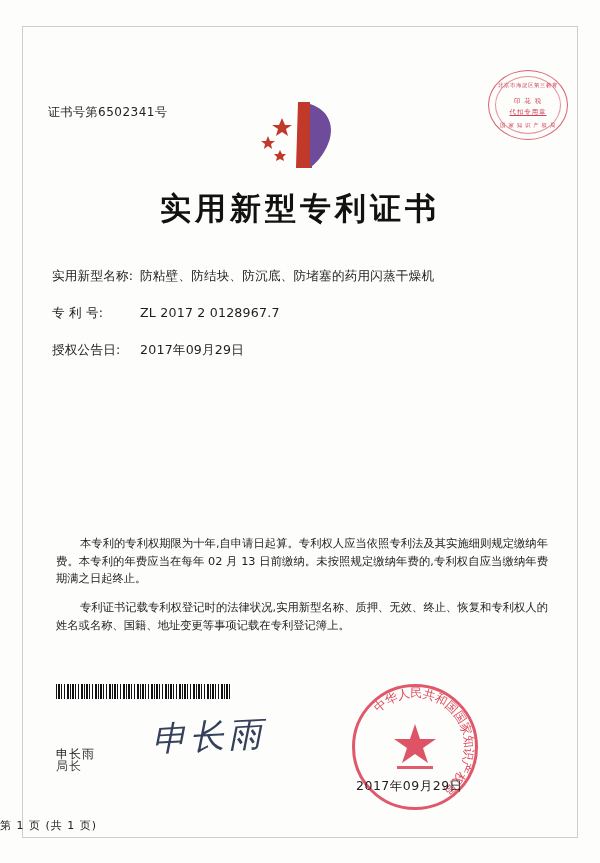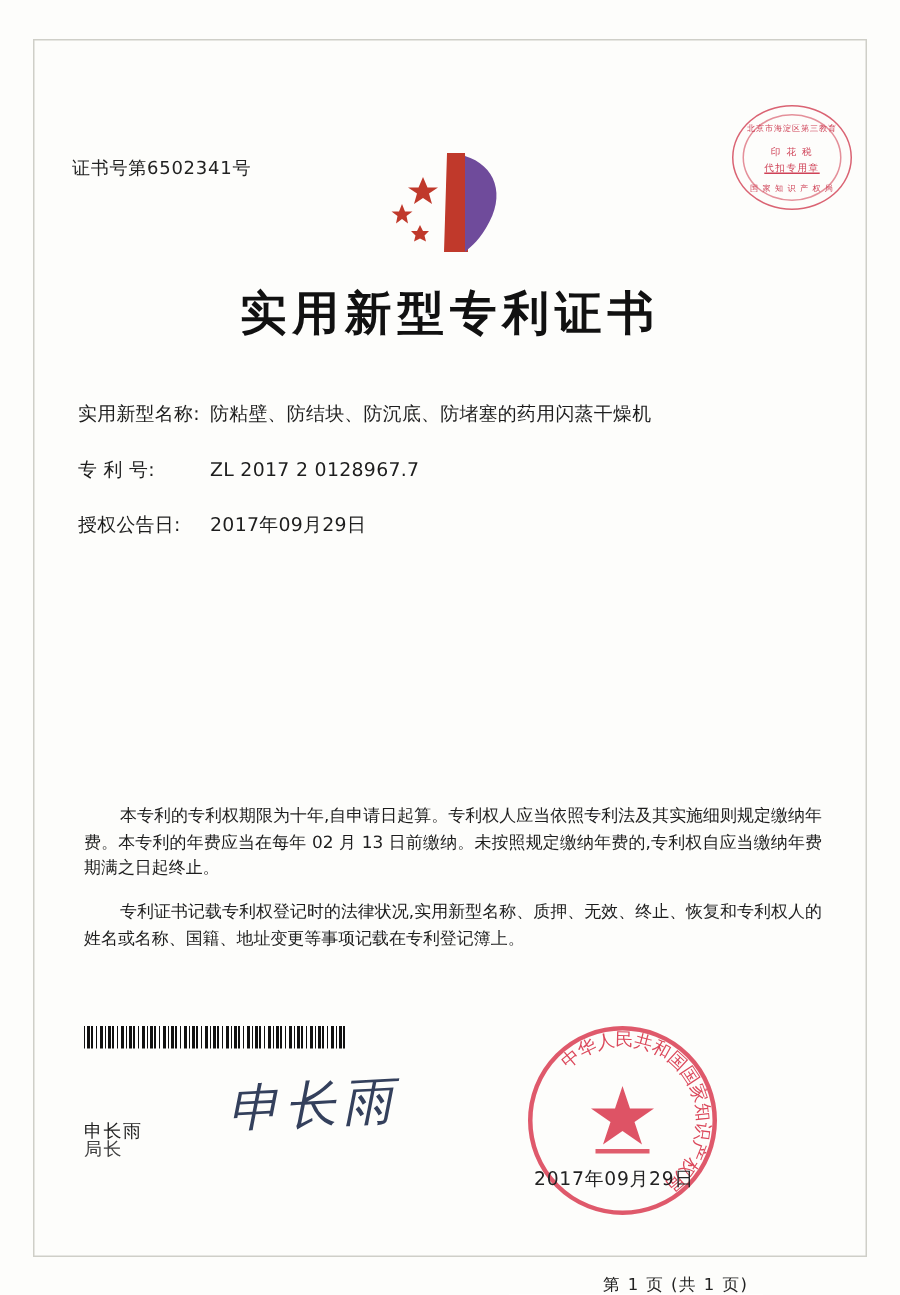--- a/index.html
+++ b/index.html
@@ -230,23 +230,23 @@
     top: 778px;
     font-size: 12.5px;
     color: #222;
     letter-spacing: 0.5px;
   }
 
   
   .footer {
     position: absolute;
     left: 0;
-    top: 849px;
+    top: 818px;
     width: 499px;
-    text-align: right;
+    text-align: left;
     font-size: 11px;
     color: #222;
     letter-spacing: 1px;
   }
 </style>
 </head>
 <body>
 
 <div class="page">
   <div class="frame"></div>

